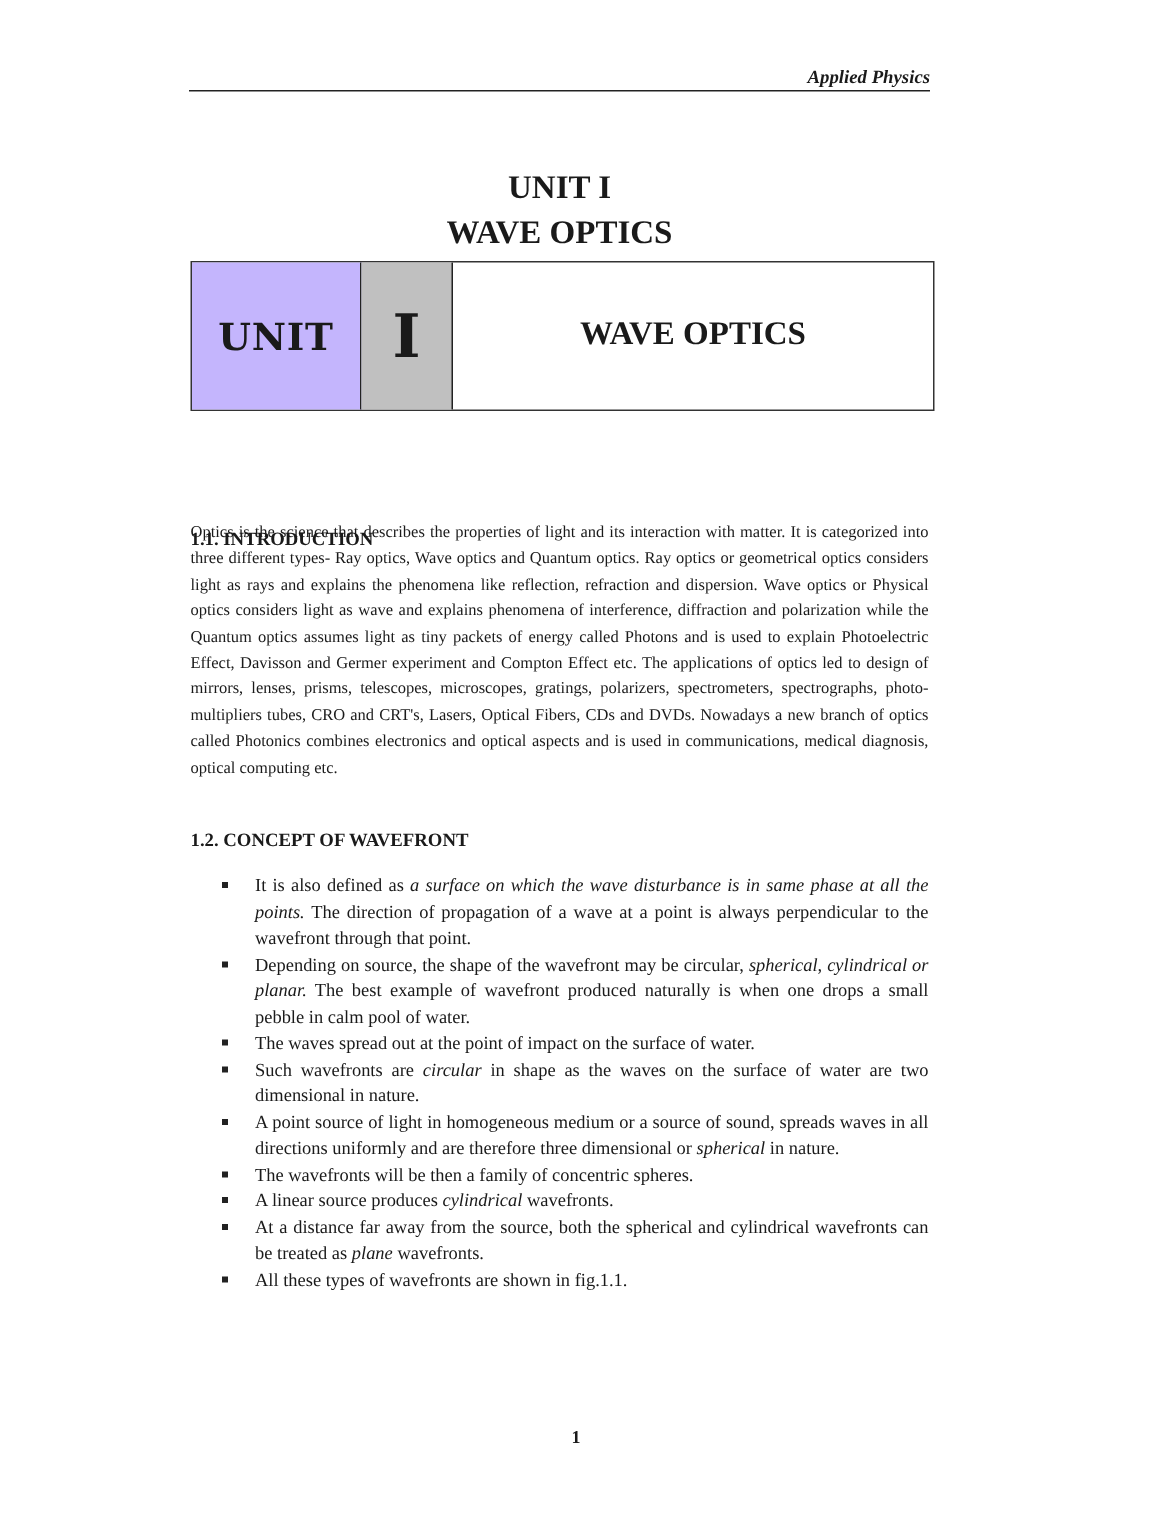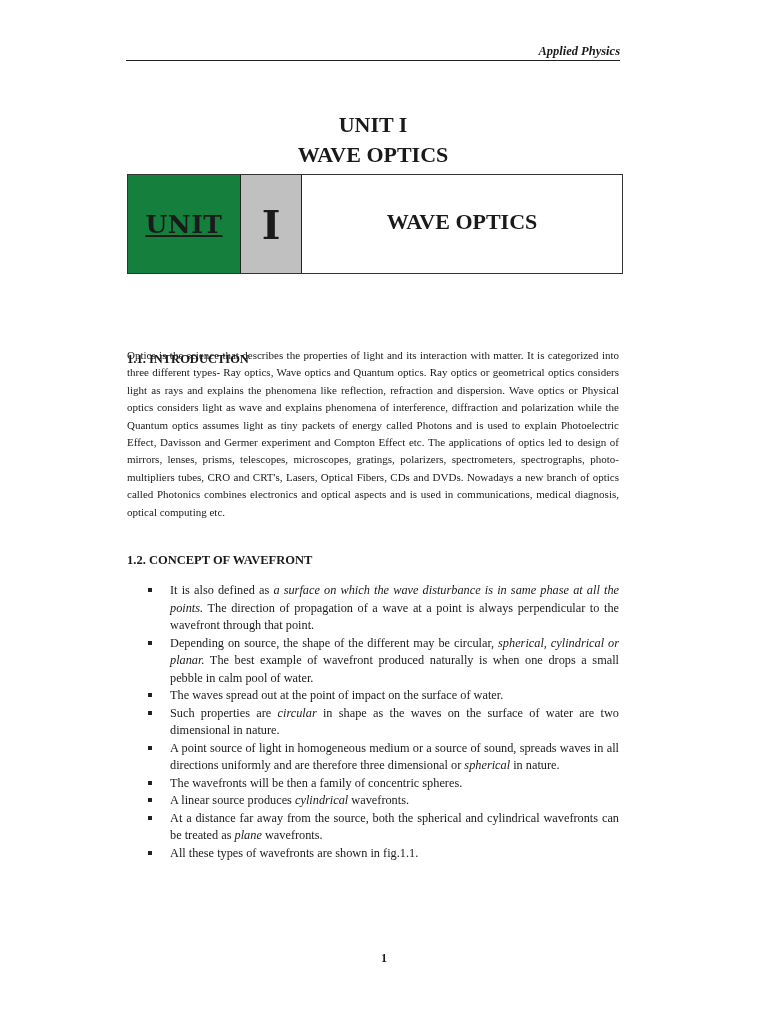--- a/index.html
+++ b/index.html
@@ -17,23 +17,23 @@
     }
     .unit-title {
       position: absolute; left: 126px; top: 110px; width: 494px;
       text-align: center; font-weight: bold; font-size: 22px; line-height: 30px;
     }
     .unit-box {
       position: absolute; left: 127px; top: 174px; width: 496px; height: 100px;
       border: 1px solid #333; display: flex; box-sizing: border-box;
     }
     .unit-box .cell-unit {
-      width: 112px; background: #15803d; border-right: 1px solid #222;
+      width: 112px; background: #c4b5fd; border-right: 1px solid #222;
       display: flex; align-items: center; justify-content: center;
-      font-family: "DejaVu Serif", serif; font-weight: bold; font-size: 25px; letter-spacing: 0.5px; text-decoration: underline;
+      font-family: "DejaVu Serif", serif; font-weight: bold; font-size: 25px; letter-spacing: 0.5px;
     }
     .unit-box .cell-num {
       width: 60px; background: #c0c0c0; border-right: 1px solid #222;
       display: flex; align-items: center; justify-content: center;
       font-family: "DejaVu Serif", serif; font-weight: bold; font-size: 40px;
     }
     .unit-box .cell-title {
       flex: 1; display: flex; align-items: center; justify-content: center;
       font-weight: bold; font-size: 22px; padding-bottom: 4px;
     }
@@ -77,23 +77,23 @@
 </div>
 
 <div class="section-heading" style="top:318px;margin-top:34px;">1.1. INTRODUCTION</div>
 <p class="para" style="top:347px;">Optics is the science that describes the properties of light and its interaction with matter. It is categorized into three different types- Ray optics, Wave optics and Quantum optics. Ray optics or geometrical optics considers light as rays and explains the phenomena like reflection, refraction and dispersion. Wave optics or Physical optics considers light as wave and explains phenomena of interference, diffraction and polarization while the Quantum optics assumes light as tiny packets of energy called Photons and is used to explain Photoelectric Effect, Davisson and Germer experiment and Compton Effect etc. The applications of optics led to design of mirrors, lenses, prisms, telescopes, microscopes, gratings, polarizers, spectrometers, spectrographs, photo-multipliers tubes, CRO and CRT's, Lasers, Optical Fibers, CDs and DVDs. Nowadays a new branch of optics called Photonics combines electronics and optical aspects and is used in communications, medical diagnosis, optical computing etc.</p>
 
 <div class="section-heading" style="top:553px;">1.2. CONCEPT OF WAVEFRONT</div>
 
 <ul class="bullets">
   <li><span class="bullet"></span></li>
   <li><span class="bullet"></span><span>It is also defined as </span><em>a surface on which the wave disturbance is in same phase at all the points.</em><span> The direction of propagation of a wave at a point is always perpendicular to the wavefront through that point.</span></li>
-  <li><span class="bullet"></span><span>Depending on source, the shape of the different may be circular, </span><em>spherical, cylindrical or planar.</em><span> The best example of wavefront produced naturally is when one drops a small pebble in calm pool of water.</span></li>
+  <li><span class="bullet"></span><span>Depending on source, the shape of the wavefront may be circular, </span><em>spherical, cylindrical or planar.</em><span> The best example of wavefront produced naturally is when one drops a small pebble in calm pool of water.</span></li>
   <li><span class="bullet"></span><span>The waves spread out at the point of impact on the surface of water.</span></li>
-  <li><span class="bullet"></span><span>Such properties are </span><em>circular</em><span> in shape as the waves on the surface of water are two dimensional in nature.</span></li>
+  <li><span class="bullet"></span><span>Such wavefronts are </span><em>circular</em><span> in shape as the waves on the surface of water are two dimensional in nature.</span></li>
   <li><span class="bullet"></span><span>A point source of light in homogeneous medium or a source of sound, spreads waves in all directions uniformly and are therefore three dimensional or </span><em>spherical</em><span> in nature.</span></li>
   <li><span class="bullet"></span><span>The wavefronts will be then a family of concentric spheres.</span></li>
   <li><span class="bullet"></span><span>A linear source produces </span><em>cylindrical</em><span> wavefronts.</span></li>
   <li><span class="bullet"></span><span>At a distance far away from the source, both the spherical and cylindrical wavefronts can be treated as </span><em>plane</em><span> wavefronts.</span></li>
   <li><span class="bullet"></span><span>All these types of wavefronts are shown in fig.1.1.</span></li>
 </ul>
 
 <div class="page-number">1</div>
 
 </body></html>

